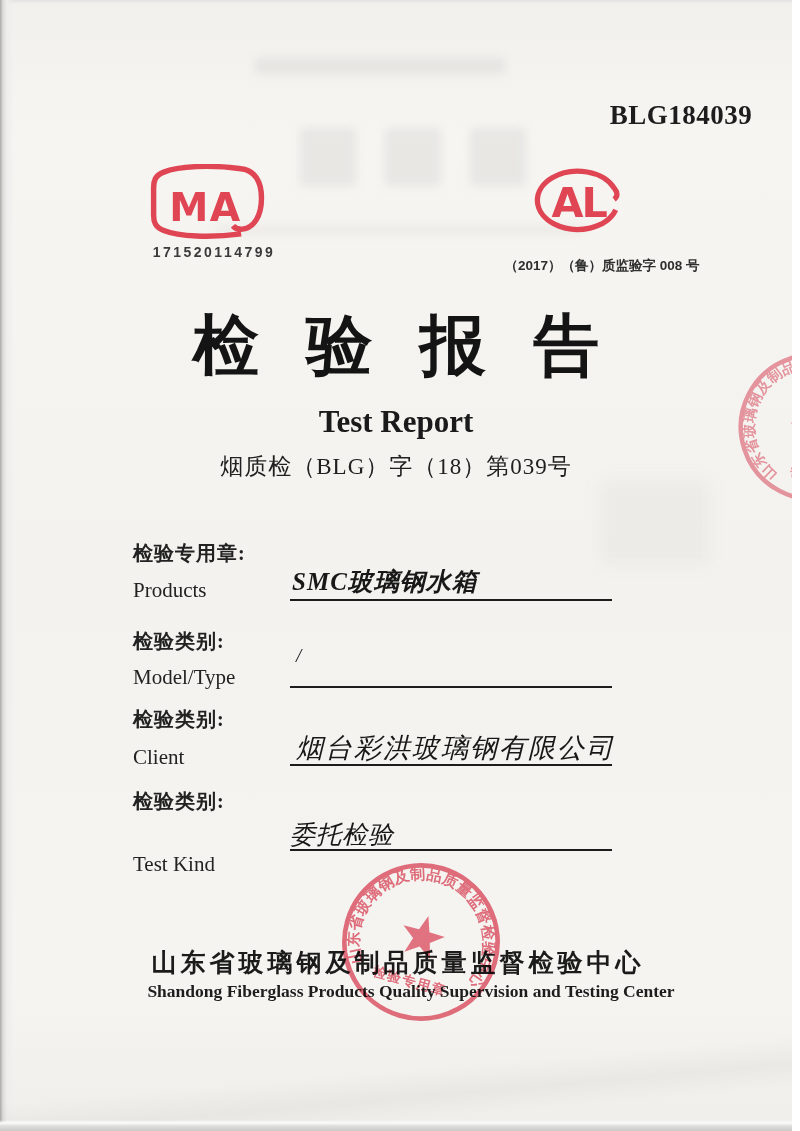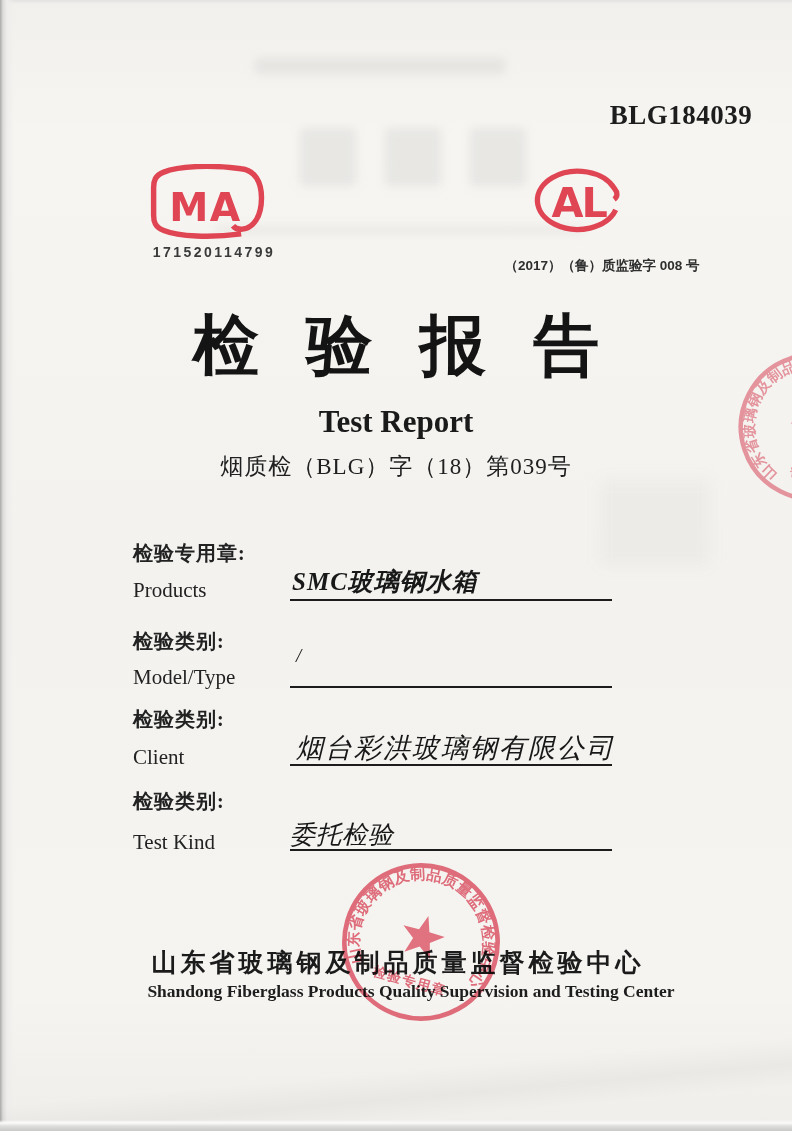--- a/index.html
+++ b/index.html
@@ -113,21 +113,21 @@
 
   <div>
     <div class="abs lab-zh" style="top:706px">检验类别:</div>
     <div class="abs lab-en" style="top:745px">Client</div>
     <div class="abs fval v3">烟台彩洪玻璃钢有限公司</div>
     <div class="abs underline" style="top:764px"></div>
   </div>
 
   <div>
     <div class="abs lab-zh" style="top:788px">检验类别:</div>
-    <div class="abs lab-en" style="top:830px">Test Kind</div>
+    <div class="abs lab-en" style="top:852px">Test Kind</div>
     <div class="abs fval v4">委托检验</div>
     <div class="abs underline" style="top:849px"></div>
   </div>
 
   <div class="abs ctr footer-zh">山东省玻璃钢及制品质量监督检验中心</div>
   <div class="abs ctr footer-en">Shandong Fiberglass Products Quality Supervision and Testing Center</div>
 
   <svg class="stamp stamp-bottom" viewBox="0 0 200 200">
     <defs>
       <path id="arcB" d="M 41,141 A 72 72 0 1 1 159,141" fill="none"></path>

